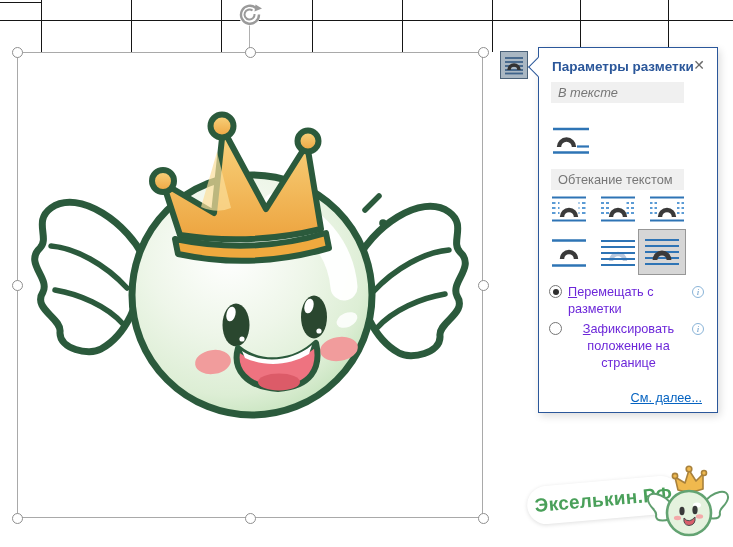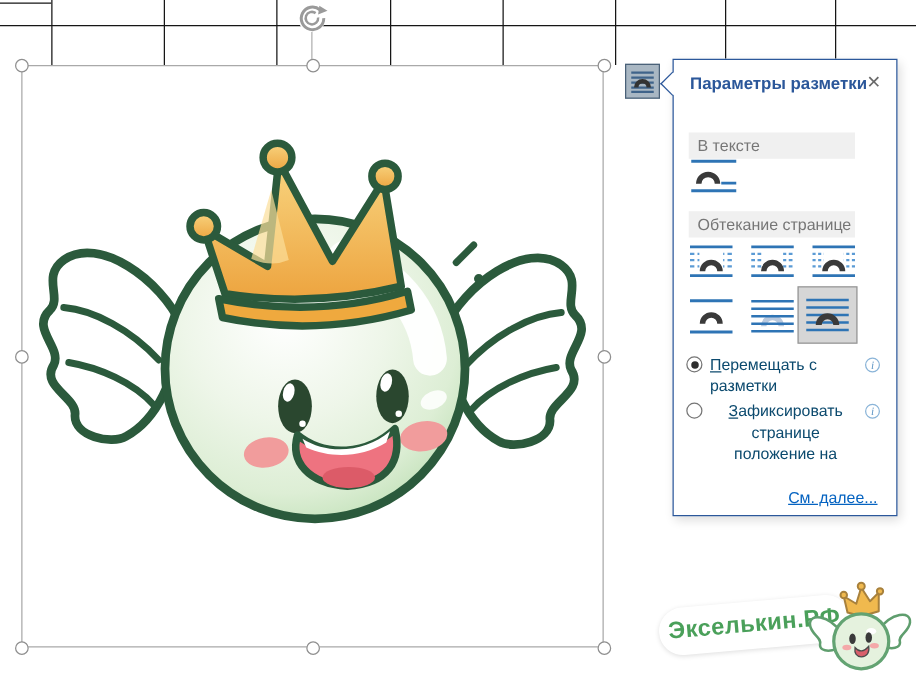--- a/index.html
+++ b/index.html
@@ -32,31 +32,31 @@
            background:#fff; border:1px solid #2B579A; z-index:18;
            box-shadow:2px 3px 8px rgba(0,0,0,.14); }
   #panel-notch { position:absolute; left:531px; top:60px; width:14px; height:14px;
                  background:#fff; transform:rotate(45deg);
                  border-left:1px solid #2B579A; border-bottom:1px solid #2B579A; z-index:19; }
   .panel-inner { position:relative; width:100%; height:100%; }
   #panel-title { position:absolute; left:13px; top:11px; font-size:13.5px; font-weight:bold; color:#2B579A; }
   #panel-close { position:absolute; right:12px; top:10px; font-size:14px; color:#696969; cursor:pointer; line-height:1; }
   .section-bar { position:absolute; left:12px; width:133px; height:21px; background:#f0f0f0;
                  color:#767676; font-size:12.8px; line-height:21px; padding-left:7px; }
-  #bar-inline { top:58px; }
+  #bar-inline { top:34px;font-style:italic; }
   #bar-wrap { top:121px; }
   .opt-btn { position:absolute; display:flex; align-items:center; justify-content:center; cursor:pointer; }
   .opt-btn.selected { background:#d6d6d6; border:1px solid #979797; }
   
   .radio-row { position:absolute; left:10px; cursor:pointer; }
   .radio-circle { position:absolute; left:0; top:1px; width:13px; height:13px; border-radius:50%;
                   border:1px solid #767676; background:#fff; }
   .radio-circle.checked::after { content:""; position:absolute; left:2.5px; top:2.5px; width:6px; height:6px;
                   border-radius:50%; background:#2e2e2e; }
-  .radio-label { margin-left:19px; font-size:12.7px; color:#0c4a6e; line-height:17px; }
+  .radio-label { margin-left:19px; font-size:12.7px; color:#6d28d9; line-height:17px; }
   .radio-label .ul-first { display:block; }
   .radio-label .ul-first::first-letter { text-decoration:underline; }
   .radio-label span { display:block; }
   .info-icon { position:absolute; right:13px; width:12px; height:12px; border-radius:50%;
                border:1px solid #8ab4d8; color:#5b93c4; font-size:9px; line-height:11px;
                text-align:center; font-style:italic; font-family:"Liberation Serif", serif; cursor:pointer; }
   #see-more { position:absolute; right:15px; top:343px; font-size:12.7px; color:#0563C1;
               text-decoration:underline; cursor:pointer; }
 
   
@@ -184,21 +184,21 @@
 
       <div class="opt-btn" style="left:10px; top:74px; width:44px; height:36px;">
         <svg width="40" height="30" viewBox="0 0 40 30">
           <line x1="2" y1="4" x2="38" y2="4" stroke="#2E74B5" stroke-width="2.4"></line>
           <line x1="26" y1="21.5" x2="38" y2="21.5" stroke="#2E74B5" stroke-width="2.2"></line>
           <line x1="2" y1="27.5" x2="38" y2="27.5" stroke="#2E74B5" stroke-width="2.4"></line>
           <path d="M8,22 A7.5,7.5 0 0 1 23,22" fill="none" stroke="#3a3a3a" stroke-width="4.4"></path>
         </svg>
       </div>
 
-      <div class="section-bar" id="bar-wrap">Обтекание странице</div>
+      <div class="section-bar" id="bar-wrap">Обтекание текстом</div>
 
       <div class="opt-btn" style="left:7px; top:144px; width:46px; height:34px;">
         <svg width="38" height="28" viewBox="0 0 38 28">
           <line x1="2" y1="2.5" x2="36" y2="2.5" stroke="#2E74B5" stroke-width="2.2"></line>
           <g stroke="#5B9BD5" stroke-width="1.8" stroke-dasharray="3.5 2.5">
             <line x1="2" y1="8" x2="36" y2="8"></line>
               <line x1="2" y1="13" x2="36" y2="13"></line>
               <line x1="2" y1="18" x2="36" y2="18"></line>
           </g>
           <rect x="9.5" y="5" width="19" height="18" fill="#ffffff"></rect>
@@ -271,22 +271,22 @@
           <span class="ul-first">Перемещать с</span>
           <span>разметки</span>
         </div>
       </div>
       <div class="info-icon" style="top:238px;">i</div>
 
       <div class="radio-row" style="top:273px; width:140px;text-align:center;">
         <span class="radio-circle"></span>
         <div class="radio-label">
           <span class="ul-first">Зафиксировать</span>
+          <span>положение на</span>
           <span>странице</span>
-          <span>положение на</span>
         </div>
       </div>
       <div class="info-icon" style="top:275px;">i</div>
 
       <a id="see-more">См. далее...</a>
     </div>
   </div>
 
   <div id="wm-pill">
     <span id="wm-text">Экселькин.РФ</span>

